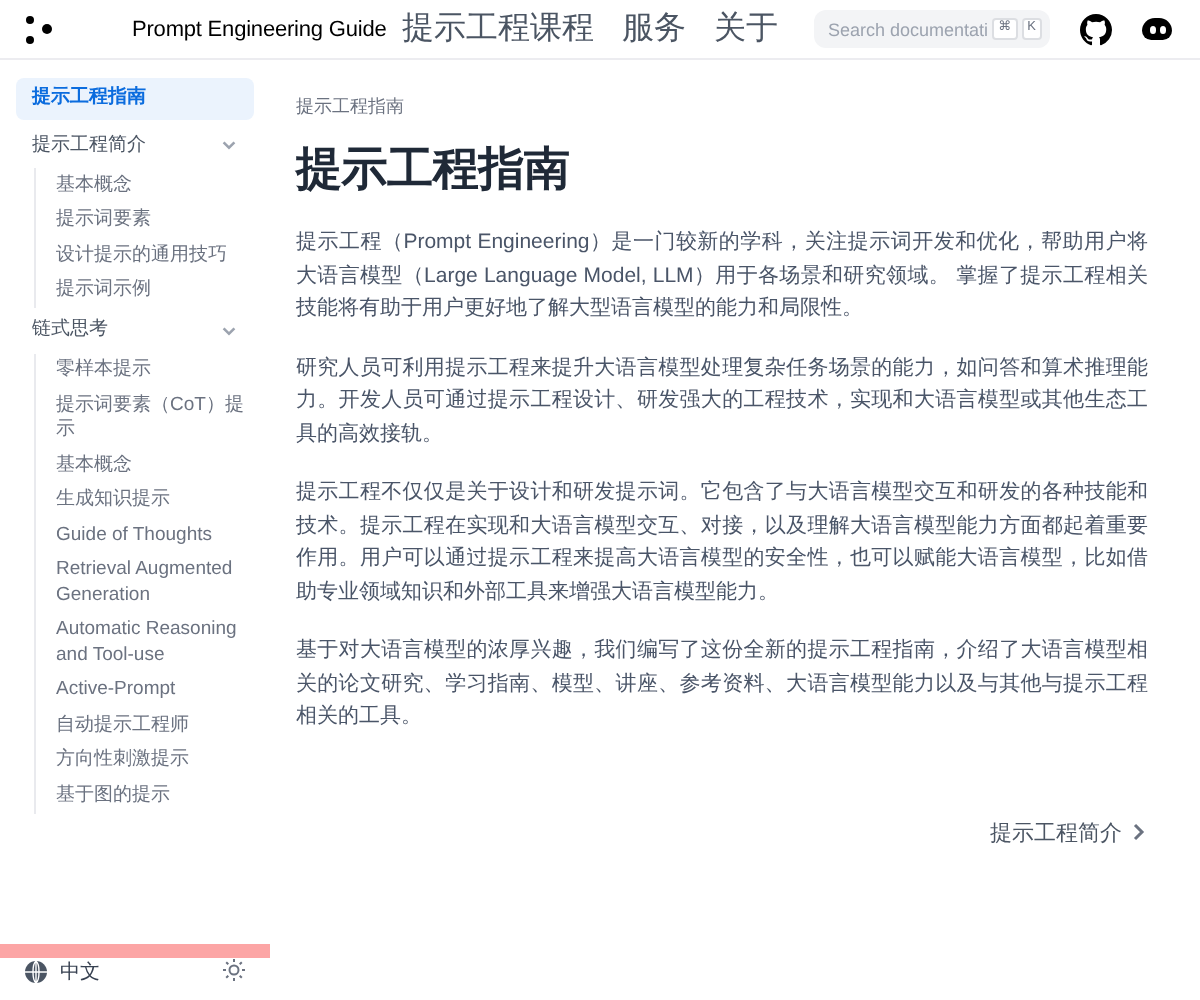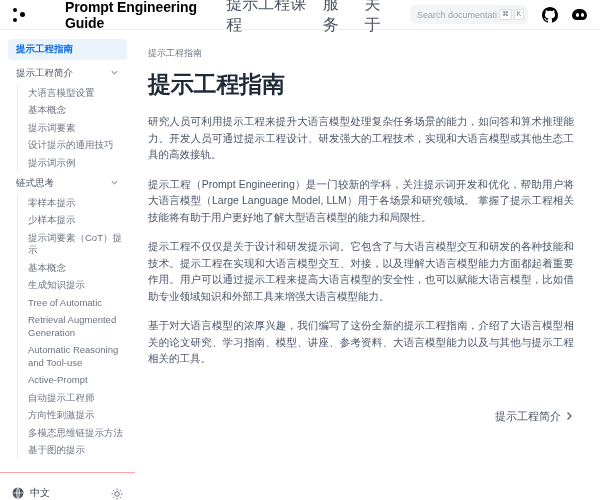--- a/index.html
+++ b/index.html
@@ -9,21 +9,21 @@
   
   .header { position:absolute; top:0; left:0; right:0; height:30px;
     display:flex; align-items:center; padding:0 13px; background:#fff;
     border-bottom:1px solid #ececf0; z-index:5; }
   .logo { display:flex; align-items:center; gap:6px; cursor:pointer; }
   .logo-mark { width:14px; height:14px; position:relative; }
   .logo-mark i { position:absolute; background:#000; border-radius:50%; }
   .logo-mark i:nth-child(1){ width:4px; height:4px; left:0; top:0; }
   .logo-mark i:nth-child(2){ width:4px; height:4px; left:0; bottom:0; }
   .logo-mark i:nth-child(3){ width:5px; height:5px; right:1px; top:4.5px; }
-  .logo-text { font-size:14px; font-weight:700; color:#000; letter-spacing:-.1px;padding-left:33px; }
+  .logo-text { font-size:11px; font-weight:400; color:#000; letter-spacing:-.1px;padding-left:33px; }
   .header-nav { margin-left:auto; display:flex; align-items:center; gap:14px; }
   .header-nav a { font-size:16px; color:#4b5563; text-decoration:none; cursor:pointer; }
   .searchbox { display:flex; align-items:center; width:118px; height:19px;
     background:#f3f4f6; border-radius:6px; padding:0 4px 0 7px; margin-left:4px; cursor:text; }
   .searchbox .ph { font-size:9px; color:#9ca3af; flex:1; white-space:nowrap; overflow:hidden; }
   .searchbox kbd { font-family:"Liberation Sans",sans-serif; font-size:6.5px; color:#6b7280;
     background:#fff; border:1px solid #dcdee2; border-radius:2px; padding:1px 2px; margin-left:2px; line-height:1; }
   .hicon { width:17px; height:17px; display:flex; align-items:center; justify-content:center; cursor:pointer; }
   .discord { width:15px; height:11px; background:#000; border-radius:7px 7px 5px 5px; position:relative; }
   .discord::before, .discord::after { content:""; position:absolute; top:4px; width:3px; height:3.5px;
@@ -37,21 +37,21 @@
   .side-top-active { margin:0 8px 3px 8px; padding:4px 8px; border-radius:4px;
     background:#ebf3fd; color:#0b6cde; font-weight:700; }
   .side-section { margin:1px 8px; padding:4px 8px; color:#4b5563;
     display:flex; align-items:center; justify-content:space-between; }
   .side-sub { margin:0 8px 0 17px; border-left:1px solid #e9eaee;
     padding:2.5px 2px 2.5px 10px; color:#6b7280; }
   .chev { width:9px; height:9px; flex:0 0 auto; }
 
   
   .side-footer { position:absolute; left:0; bottom:0; width:135px; height:28px;
-    border-top:1px solid #fca5a5; display:flex; align-items:flex-end; padding:0 12px; background:#fff; }
+    border-top:7px solid #fca5a5; display:flex; align-items:flex-start; padding:0 12px; background:#fff; }
   .lang { display:flex; align-items:center; gap:6px; font-size:10px; color:#374151; cursor:pointer; }
   .theme-btn { margin-left:auto; cursor:pointer; display:flex; }
 
   
   .main { position:absolute; top:30px; left:135px; right:0; bottom:0;
     padding:17px 26px 0 13px; overflow:hidden; }
   .breadcrumb { font-size:9px; color:#6b7280; }
   .page-title { font-size:23px; font-weight:700; color:#1f2937; margin-top:9px; letter-spacing:-.2px; }
   .para { font-size:10.5px; line-height:16.5px; color:#4a5568; margin-top:13px; text-align:justify; }
   .pager { margin-top:42px; display:flex; justify-content:flex-end; }
@@ -92,44 +92,41 @@
 
 <div class="sidebar">
   <div class="side-item side-top-active">提示工程指南</div>
 
   <div class="side-item side-section">
     <span>提示工程简介</span>
     <svg class="chev" viewBox="0 0 10 10" fill="none" stroke="#9ca3af" stroke-width="1.4">
         <polyline points="2,3.5 5,6.5 8,3.5"></polyline>
       </svg>
   </div>
-  <div class="side-item side-sub">大语言模型设置</div>
   <div class="side-item side-sub">基本概念</div>
   <div class="side-item side-sub">提示词要素</div>
   <div class="side-item side-sub">设计提示的通用技巧</div>
   <div class="side-item side-sub">提示词示例</div>
 
   <div class="side-item side-section">
     <span>链式思考</span>
     <svg class="chev" viewBox="0 0 10 10" fill="none" stroke="#9ca3af" stroke-width="1.4">
         <polyline points="2,3.5 5,6.5 8,3.5"></polyline>
       </svg>
   </div>
   <div class="side-item side-sub">零样本提示</div>
-  <div class="side-item side-sub">少样本提示</div>
   <div class="side-item side-sub">提示词要素（CoT）提示</div>
   <div class="side-item side-sub">基本概念</div>
   <div class="side-item side-sub">生成知识提示</div>
-  <div class="side-item side-sub">Tree of Automatic</div>
+  <div class="side-item side-sub">Guide of Thoughts</div>
   <div class="side-item side-sub">Retrieval Augmented Generation</div>
   <div class="side-item side-sub">Automatic Reasoning and Tool-use</div>
   <div class="side-item side-sub">Active-Prompt</div>
   <div class="side-item side-sub">自动提示工程师</div>
   <div class="side-item side-sub">方向性刺激提示</div>
-  <div class="side-item side-sub">多模态思维链提示方法</div>
   <div class="side-item side-sub">基于图的提示</div>
 </div>
 
 <div class="side-footer">
   <div class="lang">
     <svg width="12" height="12" viewBox="0 0 12 12">
         <circle cx="6" cy="6" r="5.5" fill="#4b5563"></circle>
         <path d="M.5 6h11M6 .5v11M6 .5c-2 1.5-2 9.5 0 11M6 .5c2 1.5 2 9.5 0 11" stroke="#fff" stroke-width=".7" fill="none"></path>
       </svg>
     <span>中文</span>
@@ -138,22 +135,22 @@
     <svg width="12" height="12" viewBox="0 0 24 24" fill="none" stroke="#6b7280" stroke-width="2">
         <circle cx="12" cy="12" r="4.5"></circle>
         <path d="M12 1v3M12 20v3M1 12h3M20 12h3M4.2 4.2l2.1 2.1M17.7 17.7l2.1 2.1M4.2 19.8l2.1-2.1M17.7 6.3l2.1-2.1"></path>
       </svg>
   </span>
 </div>
 
 <div class="main">
   <div class="breadcrumb">提示工程指南</div>
   <h1 class="page-title">提示工程指南</h1>
+  <p class="para">提示工程（Prompt Engineering）是一门较新的学科，关注提示词开发和优化，帮助用户将大语言模型（Large Language Model, LLM）用于各场景和研究领域。 掌握了提示工程相关技能将有助于用户更好地了解大型语言模型的能力和局限性。</p>
   <p class="para">研究人员可利用提示工程来提升大语言模型处理复杂任务场景的能力，如问答和算术推理能力。开发人员可通过提示工程设计、研发强大的工程技术，实现和大语言模型或其他生态工具的高效接轨。</p>
-  <p class="para">提示工程（Prompt Engineering）是一门较新的学科，关注提示词开发和优化，帮助用户将大语言模型（Large Language Model, LLM）用于各场景和研究领域。 掌握了提示工程相关技能将有助于用户更好地了解大型语言模型的能力和局限性。</p>
   <p class="para">提示工程不仅仅是关于设计和研发提示词。它包含了与大语言模型交互和研发的各种技能和技术。提示工程在实现和大语言模型交互、对接，以及理解大语言模型能力方面都起着重要作用。用户可以通过提示工程来提高大语言模型的安全性，也可以赋能大语言模型，比如借助专业领域知识和外部工具来增强大语言模型能力。</p>
   <p class="para">基于对大语言模型的浓厚兴趣，我们编写了这份全新的提示工程指南，介绍了大语言模型相关的论文研究、学习指南、模型、讲座、参考资料、大语言模型能力以及与其他与提示工程相关的工具。</p>
   <div class="pager">
     <span class="pager-next">
       <span>提示工程简介</span>
       <svg width="10" height="10" viewBox="0 0 10 10" fill="none" stroke="#6b7280" stroke-width="1.5">
           <polyline points="3.5,1.5 7,5 3.5,8.5"></polyline>
         </svg>
     </span>
   </div>

